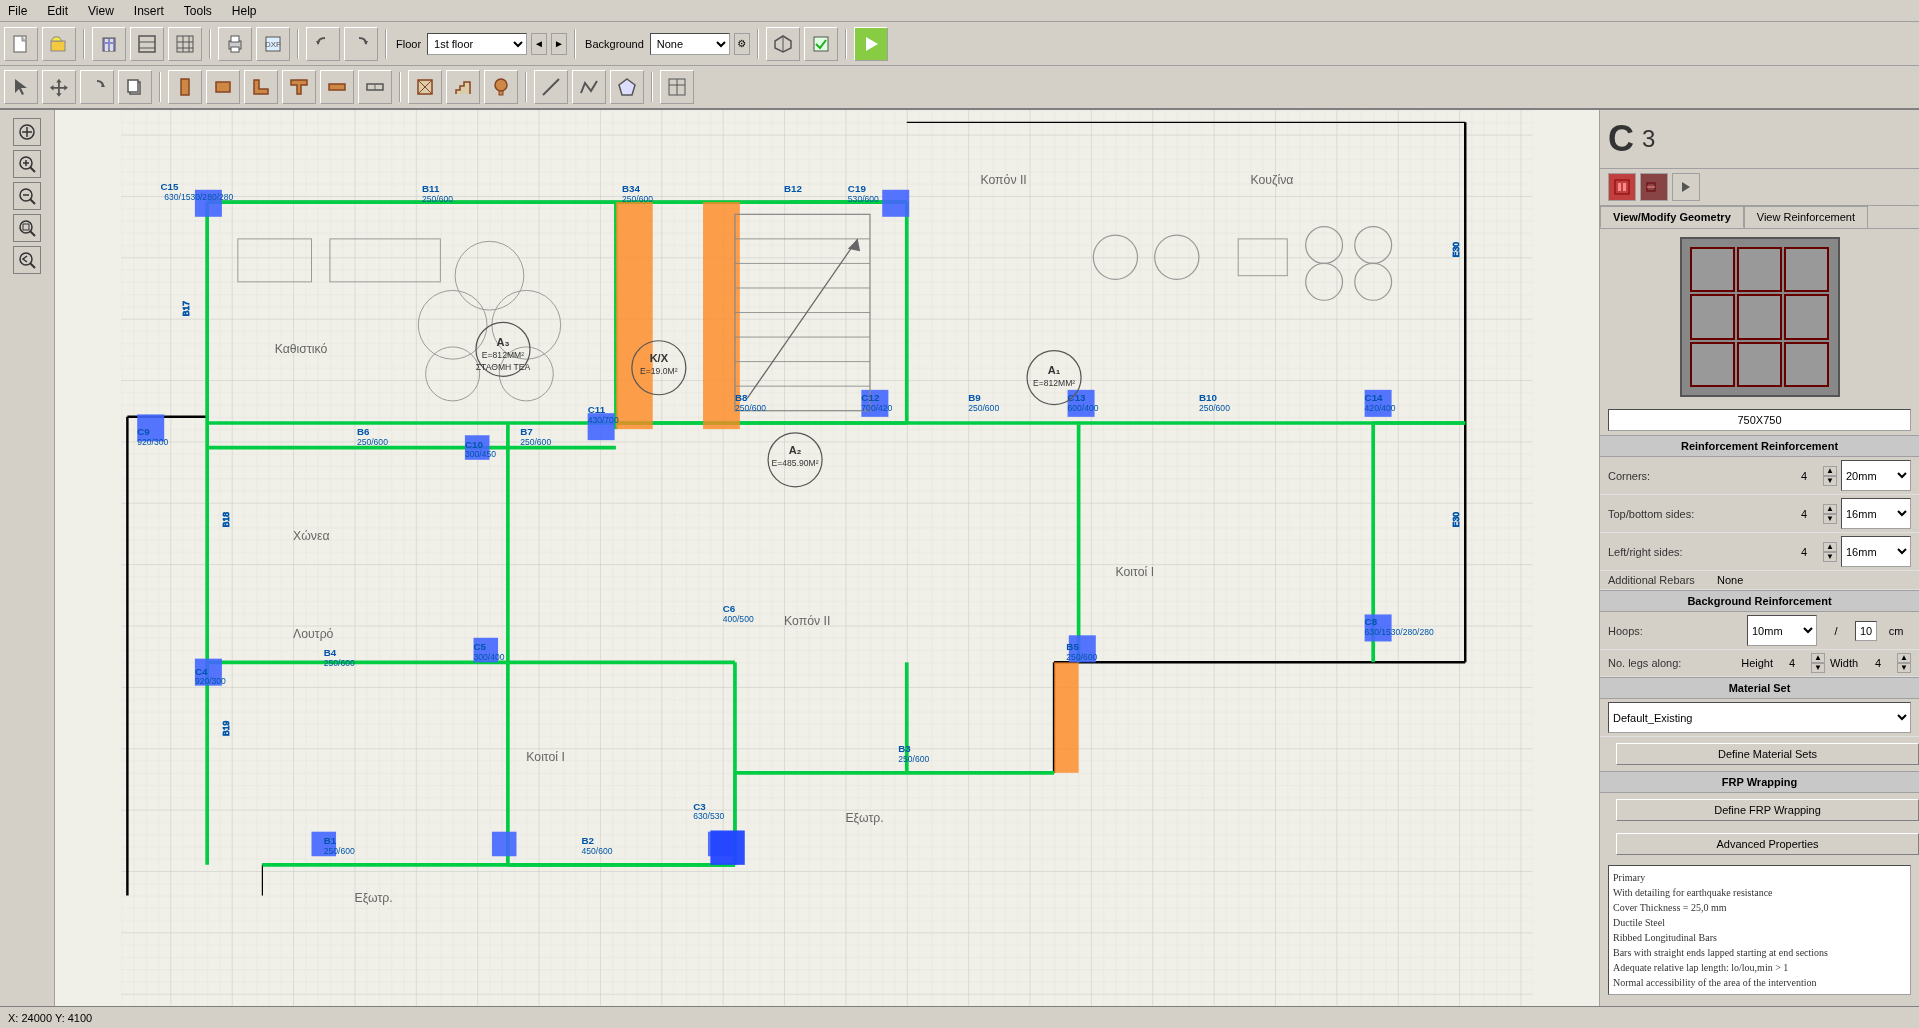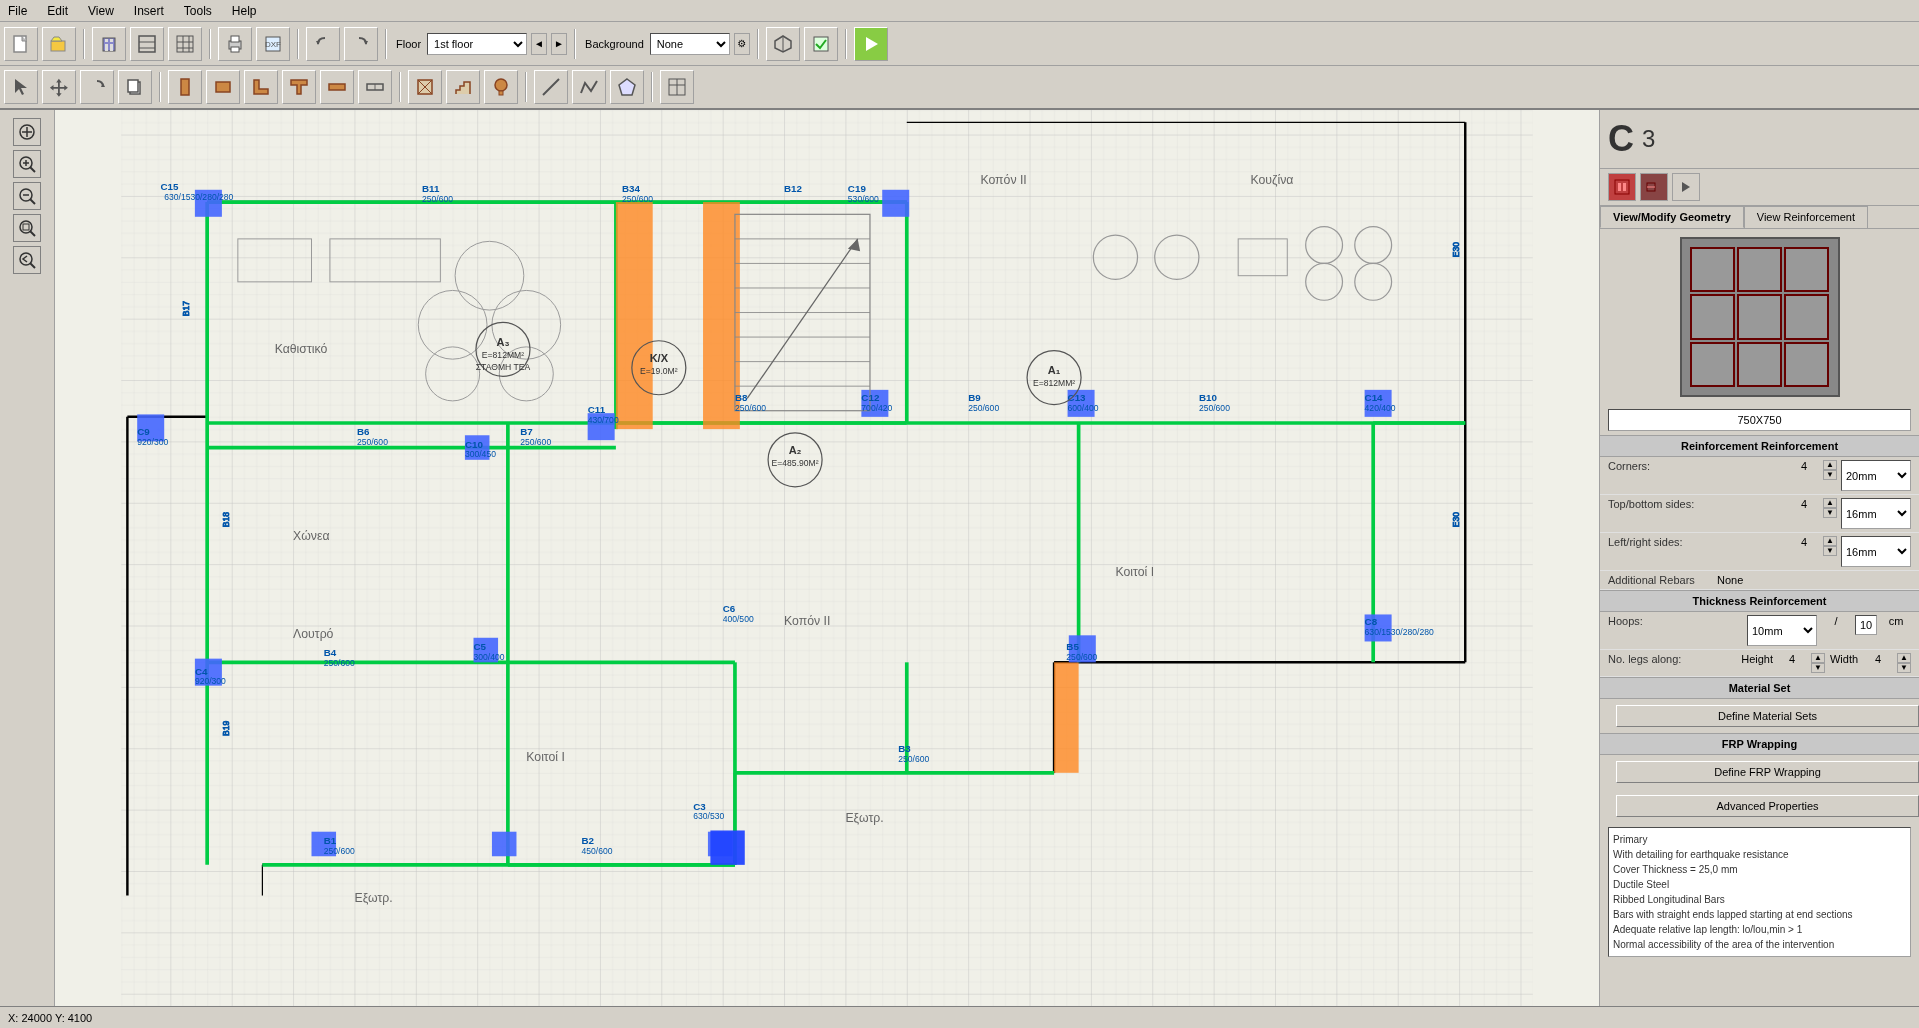--- a/index.html
+++ b/index.html
@@ -216,21 +216,21 @@
       font-weight: bold;
       font-size: 11px;
       border-top: 1px solid #a0a0a0;
       border-bottom: 1px solid #a0a0a0;
       text-align: center;
     }
 
     
     .form-row {
       display: flex;
-      align-items: flex-start;
+      align-items: center;
       padding: 3px 8px;
       gap: 4px;
       border-bottom: 1px solid #e0e0e0;
     }
     .form-label {
       font-size: 11px;
       flex: 1;
       color: #333;
     }
     .form-value {
@@ -305,20 +305,21 @@
     
     #properties-text {
       margin: 4px 8px;
       padding: 4px;
       background: white;
       border: 1px inset #a0a0a0;
       font-size: 10px;
       min-height: 100px;
       line-height: 1.5;
       color: #333;
+      font-family: Liberation Serif, serif;
     }
   </style>
 </head>
 <body>
 
 <div id="menu-bar">
   <span>File</span>
   <span>Edit</span>
   <span>View</span>
   <span>Insert</span>
@@ -894,21 +895,21 @@
       <select class="form-select">
         <option>16mm</option><option>12mm</option><option>20mm</option><option>25mm</option>
       </select>
     </div>
 
     <div class="form-row">
       <span class="form-label">Additional Rebars</span>
       <span class="form-value" style="flex:2; text-align:left; padding-left:8px;">None</span>
     </div>
 
-    <div class="section-header">Thickness Reinforcement</div>
+    <div class="section-header">Background Reinforcement</div>
 
     <div class="form-row">
       <span class="form-label">Hoops:</span>
       <select class="form-select">
         <option>10mm</option><option>8mm</option><option>12mm</option>
       </select>
       <span class="form-value">/</span>
       <input type="text" class="form-input" style="width: 22px;" value="10">
       <span class="form-value">cm</span>
     </div>
@@ -923,20 +924,26 @@
       </div>
       <span class="form-value">Width</span>
       <span class="form-value">4</span>
       <div class="spin-btn">
         <div class="spin-up">▲</div>
         <div class="spin-down">▼</div>
       </div>
     </div>
 
     <div class="section-header">Material Set</div>
+    <div class="form-row">
+      <select class="form-select" style="width:100%; flex:1;">
+        <option>Default_Existing</option>
+        <option>Default_New</option>
+      </select>
+    </div>
     <button class="panel-button">Define Material Sets</button>
 
     <div class="section-header">FRP Wrapping</div>
     <button class="panel-button">Define FRP Wrapping</button>
 
     <button class="panel-button">Advanced Properties</button>
 
     <div id="properties-text">
       <div>Primary</div>
       <div>With detailing for earthquake resistance</div>

